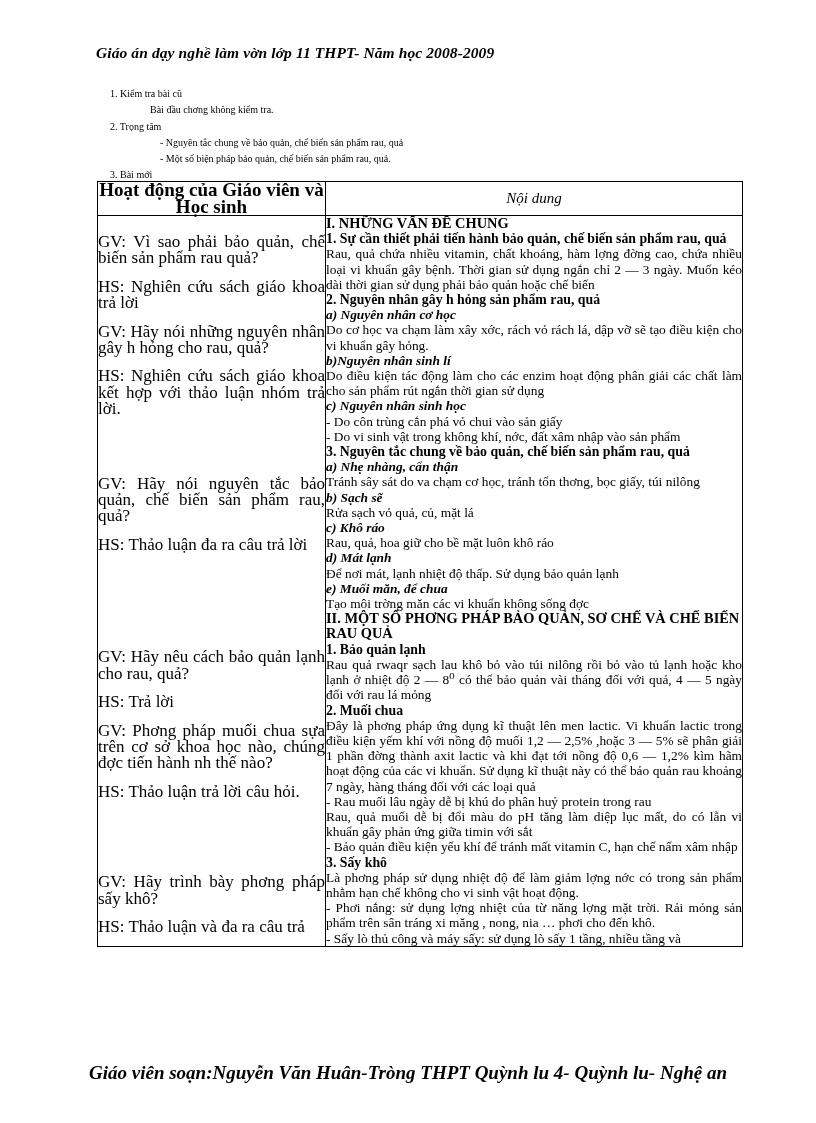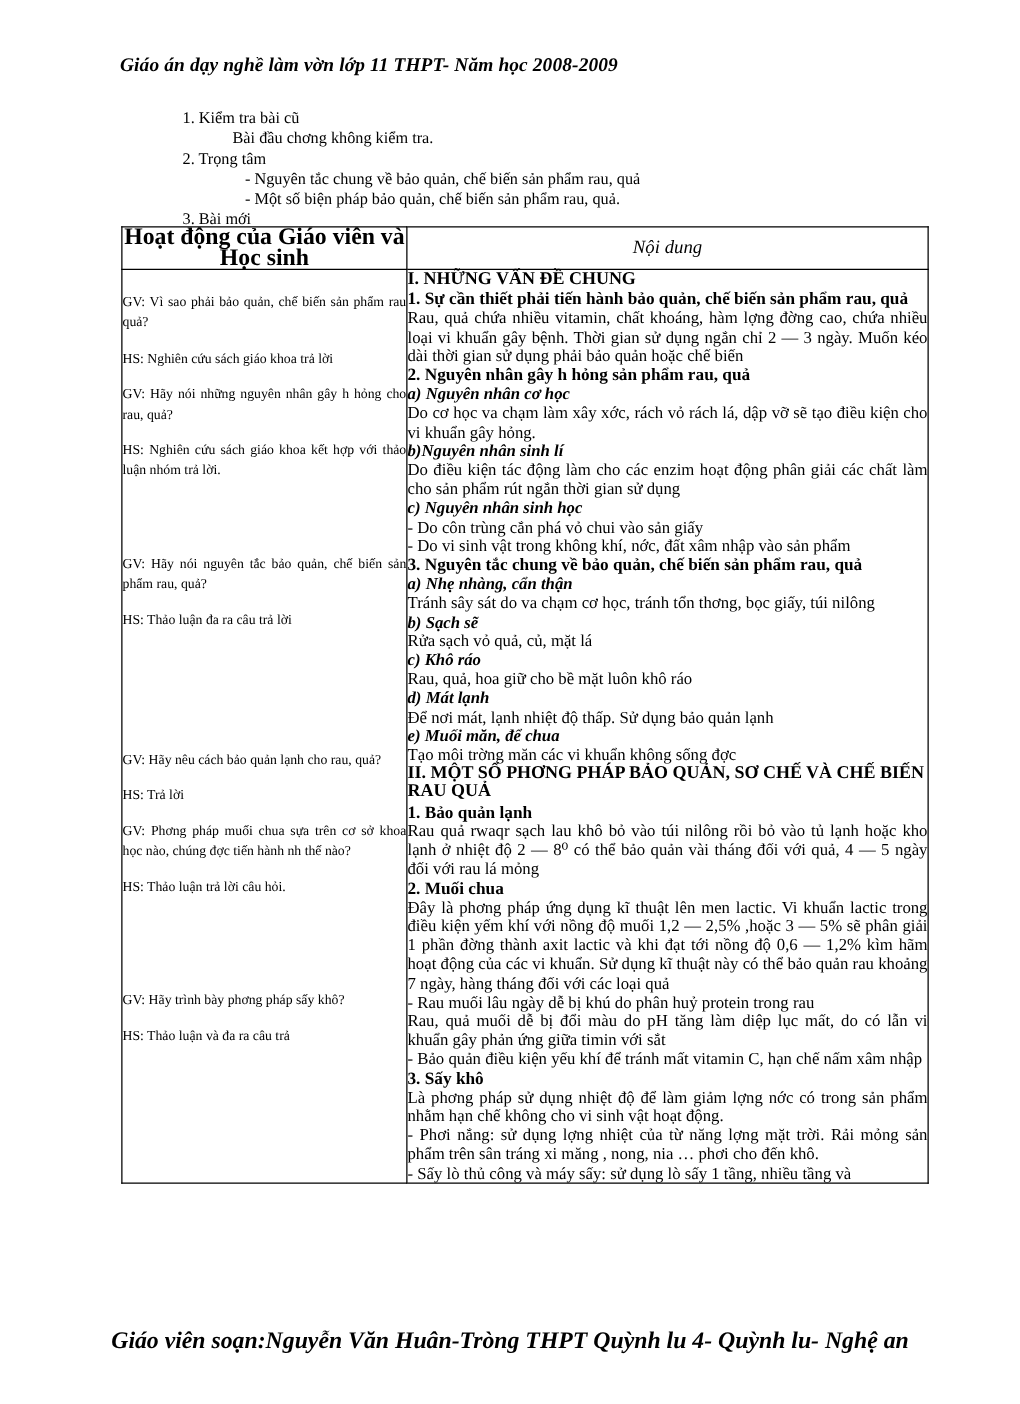--- a/index.html
+++ b/index.html
@@ -30,23 +30,22 @@
     font-style: italic;
     font-size: 15.5px;
     letter-spacing: 0.1px;
     white-space: nowrap;
   }
   .pre-list {
     position: absolute;
     left: 110px;
     top: 86px;
     width: 640px;
-    font-size: 13px;
+    font-size: 10px;
     line-height: 16.3px;
-    margin-left: 36px;
   }
   .pre-list .lvl1 { padding-left: 0px; }
   .pre-list .lvl2 { padding-left: 40px; }
   .pre-list .lvl3 { padding-left: 50px; }
 
   table.main {
     position: absolute;
     left: 97px;
     top: 181px;
     width: 643px;
@@ -74,21 +73,21 @@
     font-size: 15px;
     vertical-align: middle;
   }
 
   td.body-cell {
     padding: 2px 4px 4px 5px;
   }
 
   
   .act {
-    font-size: 11px;
+    font-size: 17px;
     line-height: 16.4px;
     text-align: justify;
     text-justify: inter-word;
     margin: 0;
   }
   .act-spacer-sm { height: 12px; }
   .act-spacer-md { height: 18px; }
   .act-spacer-lg { height: 58px; }
   .act-spacer-xl { height: 74px; }
   .act-spacer-xxl { height: 96px; }

